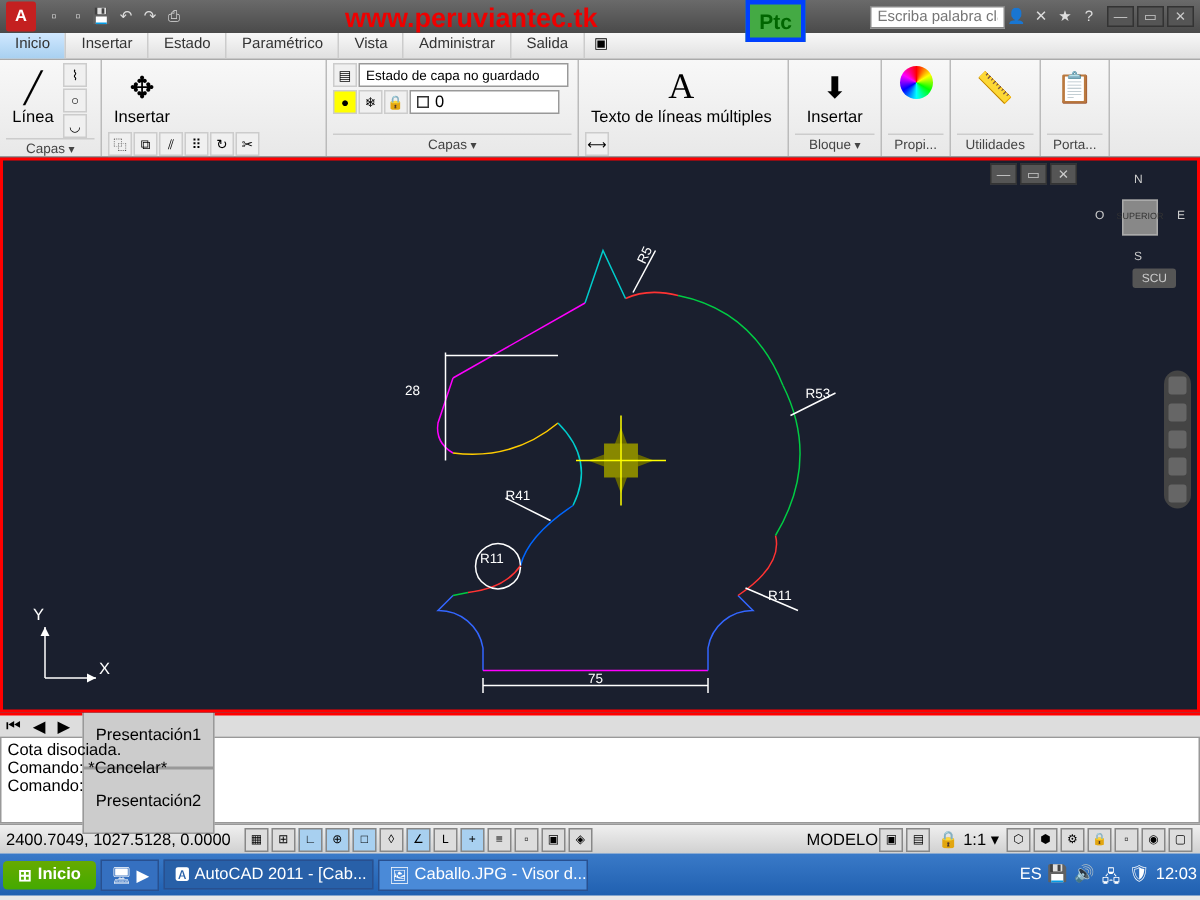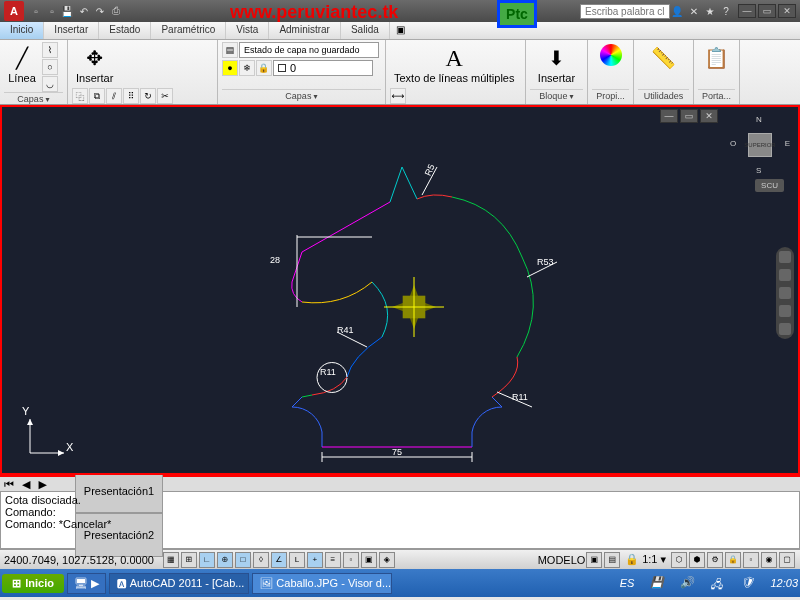--- a/index.html
+++ b/index.html
@@ -28,31 +28,31 @@
 .canvas { width: 100%; height: 100%; position: relative; }
 .dim-text { position: absolute; color: #fff; font-size: 9px; }
 .ucs { position: absolute; bottom: 10px; left: 20px; color: #fff; font-size: 10px; }
 .viewcube { position: absolute; top: 8px; right: 8px; width: 60px; height: 60px; }
 .vc-face { position: absolute; top: 18px; left: 18px; width: 24px; height: 24px; background: #888; border: 1px solid #aaa; display: flex; align-items: center; justify-content: center; font-size: 6px; color: #333; }
 .vc-dir { position: absolute; color: #ccc; font-size: 8px; }
 .scu-btn { position: absolute; top: 72px; right: 14px; background: #555; color: #ccc; padding: 2px 6px; font-size: 8px; border-radius: 2px; }
 .navbar { position: absolute; top: 140px; right: 4px; width: 18px; background: #444; border-radius: 9px; padding: 4px 0; display: flex; flex-direction: column; gap: 6px; align-items: center; }
 .nav-item { width: 12px; height: 12px; background: #666; border-radius: 2px; }
 .layout-tabs { height: 16px; background: #ddd; display: flex; align-items: center; font-size: 9px; border-top: 2px solid #f00; }
-.layout-tab { padding: 15px 8px; border: 1px solid #999; background: #ccc; margin-right: 1px; margin-left: 20px; }
+.layout-tab { padding: 15px 8px; border: 1px solid #999; background: #ccc; margin-right: 1px; }
 .layout-tab.active { background: #333; color: #fff; }
 .cmdline { height: 58px; background: #fff; border: 1px solid #999; font-family: monospace; font-size: 10px; padding: 2px 4px; overflow: hidden; }
 .statusbar { height: 20px; background: linear-gradient(#f0f0f0,#d0d0d0); display: flex; align-items: center; padding: 0 4px; font-size: 9px; border-top: 1px solid #999; }
 .status-toggle { width: 16px; height: 16px; border: 1px solid #888; background: #ddd; margin: 0 1px; display: flex; align-items: center; justify-content: center; font-size: 8px; }
 .status-toggle.on { background: #a8d0f0; }
 .taskbar { height: 28px; background: linear-gradient(#3a7ac8,#2060b0); display: flex; align-items: center; padding: 0 2px; }
 .start-btn { background: linear-gradient(#6a0,#4a0); color: #fff; padding: 3px 10px; border-radius: 3px; font-weight: bold; display: flex; align-items: center; gap: 4px; }
 .task-item { background: #4a8ad8; border: 1px solid #285090; padding: 3px 6px; margin-left: 3px; color: #fff; font-size: 10px; display: flex; align-items: center; gap: 3px; max-width: 140px; overflow: hidden; white-space: nowrap; }
 .task-item.active { background: #2860a8; }
-.tray { margin-left: auto; display: flex; align-items: center; color: #fff; gap: 16px; font-size: 10px; font-style: italic; }
+.tray { margin-left: auto; display: flex; align-items: center; color: #fff; gap: 4px; font-size: 10px; }
 .tray-icon { width: 14px; height: 14px; }
 .color-swatch { width: 22px; height: 22px; background: conic-gradient(red,yellow,lime,cyan,blue,magenta,red); border-radius: 50%; }
 .droparrow::after { content: " ▾"; font-size: 8px; }
 svg { overflow: visible; }
 </style>
 </head>
 <body>
 
 <div class="titlebar">
   <div class="app-logo">A</div>
@@ -280,22 +280,22 @@
   <span style="padding:0 4px">▶</span>
   <span style="padding:0 4px">⏭
   <div class="layout-tab active">Modelo</div>
   <div class="layout-tab">Presentación1</div>
   <div class="layout-tab">Presentación2</div>
 </span>
   </div>
 
 <div class="cmdline">
   <div>Cota disociada.</div>
+  <div>Comando: *Cancelar*</div>
   <div>Comando:</div>
-  <div>Comando: *Cancelar*</div>
 </div>
 
 <div class="statusbar">
   <span>2400.7049, 1027.5128, 0.0000</span>
   <span style="width:8px"></span>
   <div class="status-toggle">▦</div>
   <div class="status-toggle">⊞</div>
   <div class="status-toggle on">∟</div>
   <div class="status-toggle on">⊕</div>
   <div class="status-toggle on">□</div>

